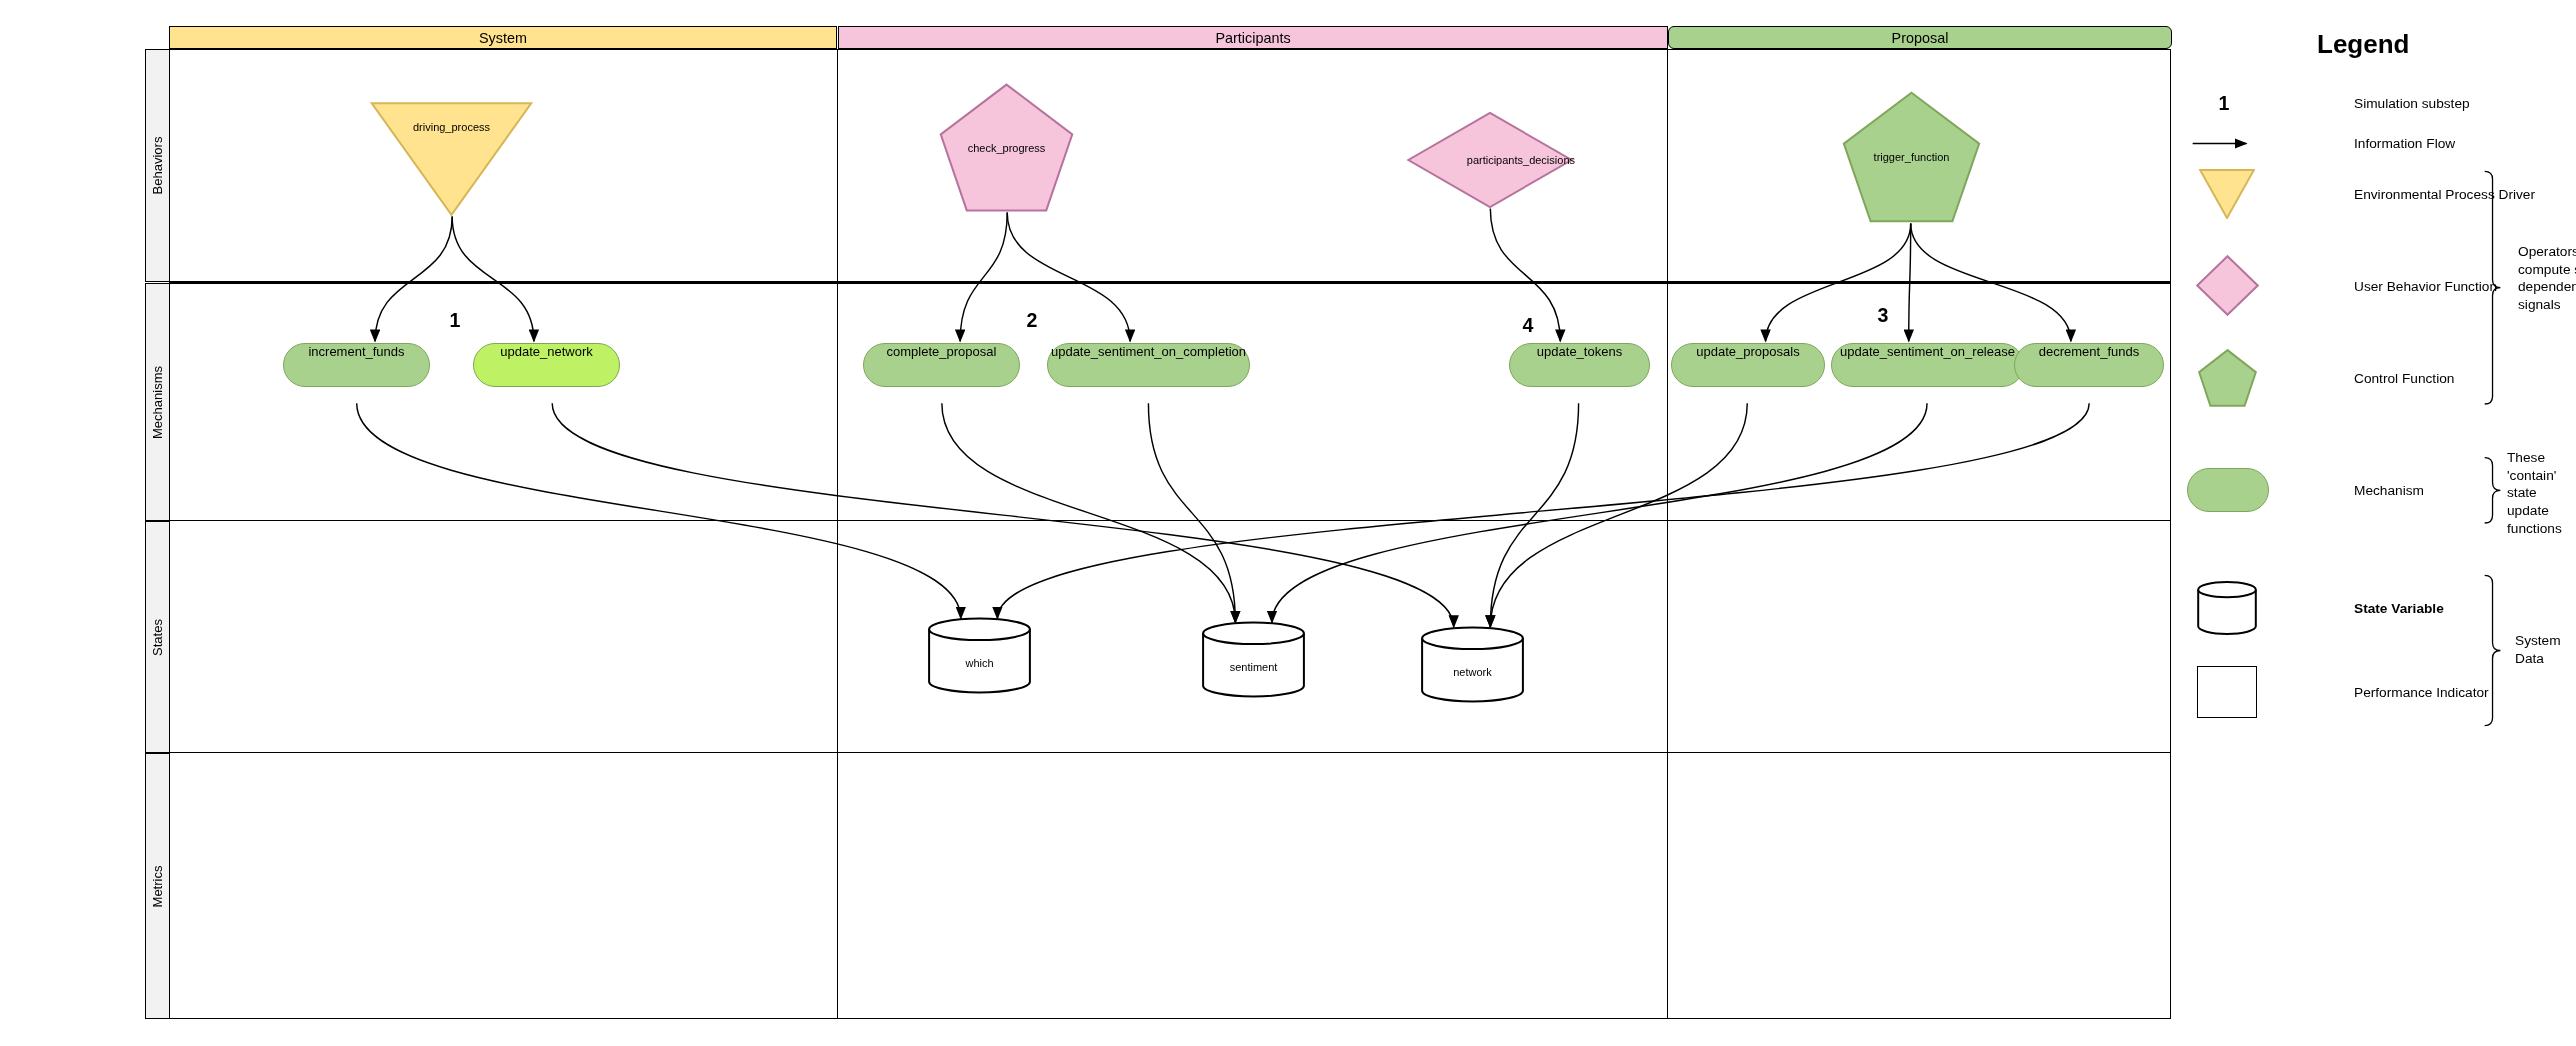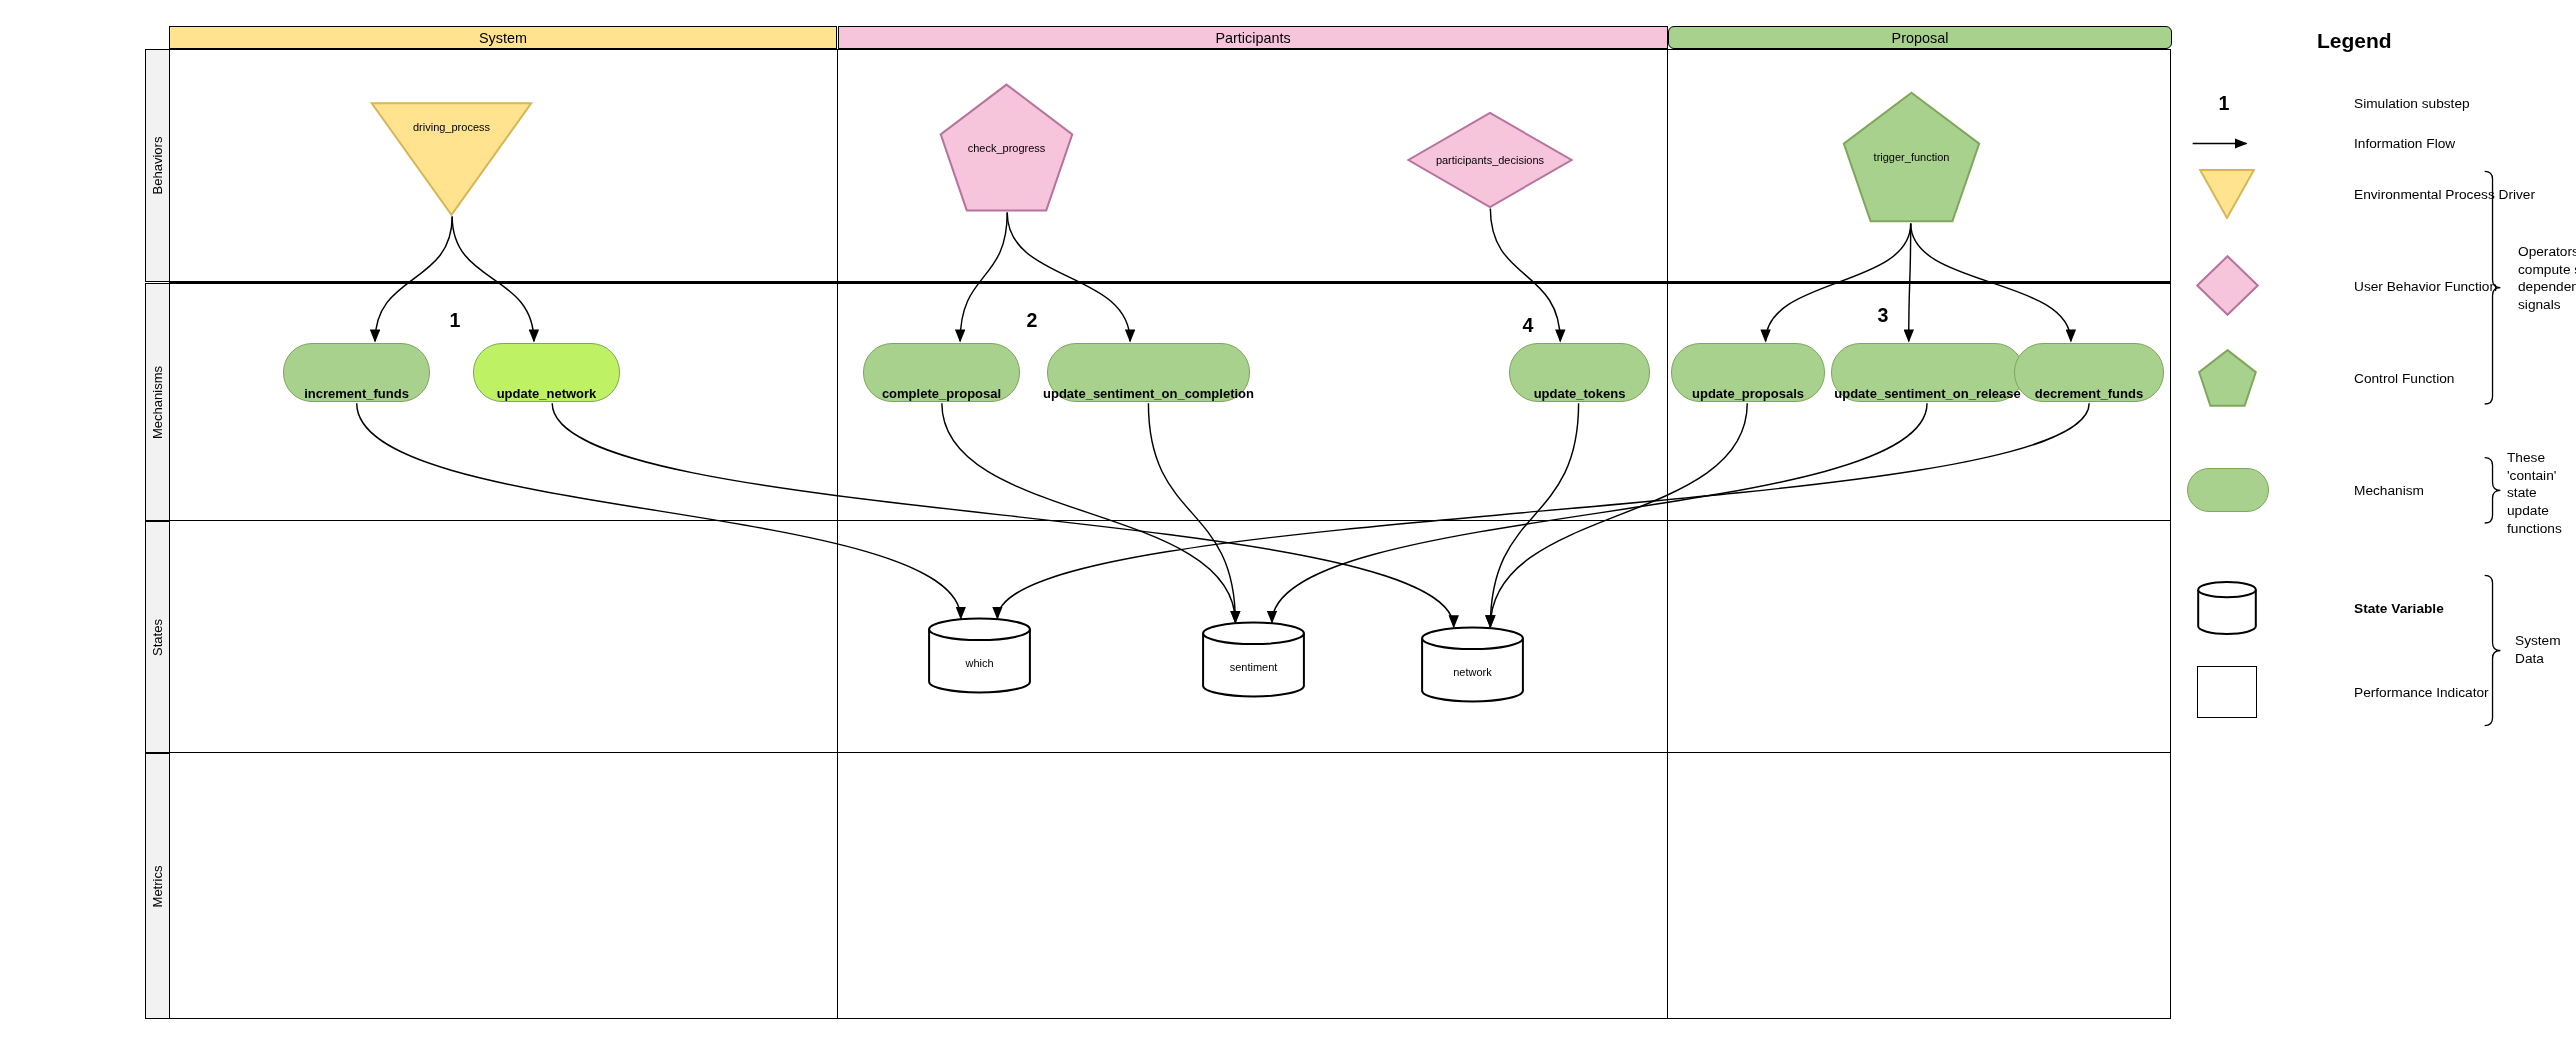--- a/index.html
+++ b/index.html
@@ -22,34 +22,34 @@
     border:1.3px solid #000;box-sizing:border-box;background:#fff;z-index:0;
   }
   .vline,.hline{position:absolute;background:#000;z-index:1;}
   
   .node{position:absolute;display:flex;align-items:center;justify-content:center;z-index:3;}
   .node > svg{position:absolute;left:0;top:0;width:100%;height:100%;}
   .nlabel{position:relative;font-size:11px;text-align:center;z-index:2;}
   .tri-label{position:absolute;top:17%;width:100%;}
   .cyl-label{position:absolute;top:52%;width:100%;}
   .stadium{
-    position:absolute;height:59px;border:1.3px solid #7FA65B;border-radius:29px;
-    display:flex;align-items:flex-end;justify-content:center;font-size:13px;
-    text-align:center;box-sizing:border-box;z-index:3;padding:0 3.9px;font-weight:bold;
+    position:absolute;height:44px;border:1.3px solid #7FA65B;border-radius:29px;
+    display:flex;align-items:flex-start;justify-content:center;font-size:13px;
+    text-align:center;box-sizing:border-box;z-index:3;padding:0 3.9px;
   }
   .substep{
     position:absolute;font-weight:bold;font-size:19.6px;z-index:4;
     transform:translate(-50%,-50%);
   }
   
   #edge-layer{position:absolute;left:0;top:0;z-index:2;pointer-events:none;}
   .edge{fill:none;stroke:#000;stroke-width:2.2;}
   .brace{fill:none;stroke:#000;stroke-width:2;}
   
-  .legend-title{position:absolute;left:2317px;top:29px;font-size:21px;font-weight:bold;z-index:3;}
+  .legend-title{position:absolute;left:2317px;top:29px;font-size:26px;font-weight:bold;z-index:3;}
   .legend-label{position:absolute;left:2354px;transform:translateY(-50%);font-size:13.7px;z-index:3;white-space:nowrap;}
   .legend-icon{position:absolute;z-index:3;}
   .legend-glyph{position:absolute;transform:translate(-50%,-50%);font-weight:bold;font-size:19.6px;z-index:3;}
   .legend-rect{border:1.3px solid #000;background:#fff;box-sizing:border-box;}
   .legend-stadium{border:1.3px solid #7FA65B;border-radius:23px;box-sizing:border-box;}
   .ann{position:absolute;font-size:13.7px;line-height:17.7px;z-index:3;}
 </style>
 </head>
 <body>
 
@@ -118,21 +118,21 @@
   <span class="nlabel tri-label">driving_process</span>
 </div>
 
 <div class="node" style="left:938px;top:82px;width:137px;height:131px;">
   <svg viewBox="0 0 100 100" preserveAspectRatio="none">
     <polygon points="50,2 98,40 79,98 21,98 2,40" stroke-width="2" vector-effect="non-scaling-stroke" fill="#F6C5DC" stroke="#B5739D"></polygon>
   </svg>
   <span class="nlabel">check_progress</span>
 </div>
 
-<div class="node" style="left:1405px;top:111px;width:170px;height:98px;">
+<div class="node" style="left:1405px;top:111px;width:170px;height:98px;justify-content:flex-end;">
   <svg viewBox="0 0 100 100" preserveAspectRatio="none">
     <polygon points="50,2 98,50 50,98 2,50" stroke-width="2" vector-effect="non-scaling-stroke" fill="#F6C5DC" stroke="#B5739D"></polygon>
   </svg>
   <span class="nlabel">participants_decisions</span>
 </div>
 
 <div class="node" style="left:1841px;top:90px;width:141px;height:134px;">
   <svg viewBox="0 0 100 100" preserveAspectRatio="none">
     <polygon points="50,2 98,40 79,98 21,98 2,40" stroke-width="2" vector-effect="non-scaling-stroke" fill="#A9D18E" stroke="#7FA65B"></polygon>
   </svg>

